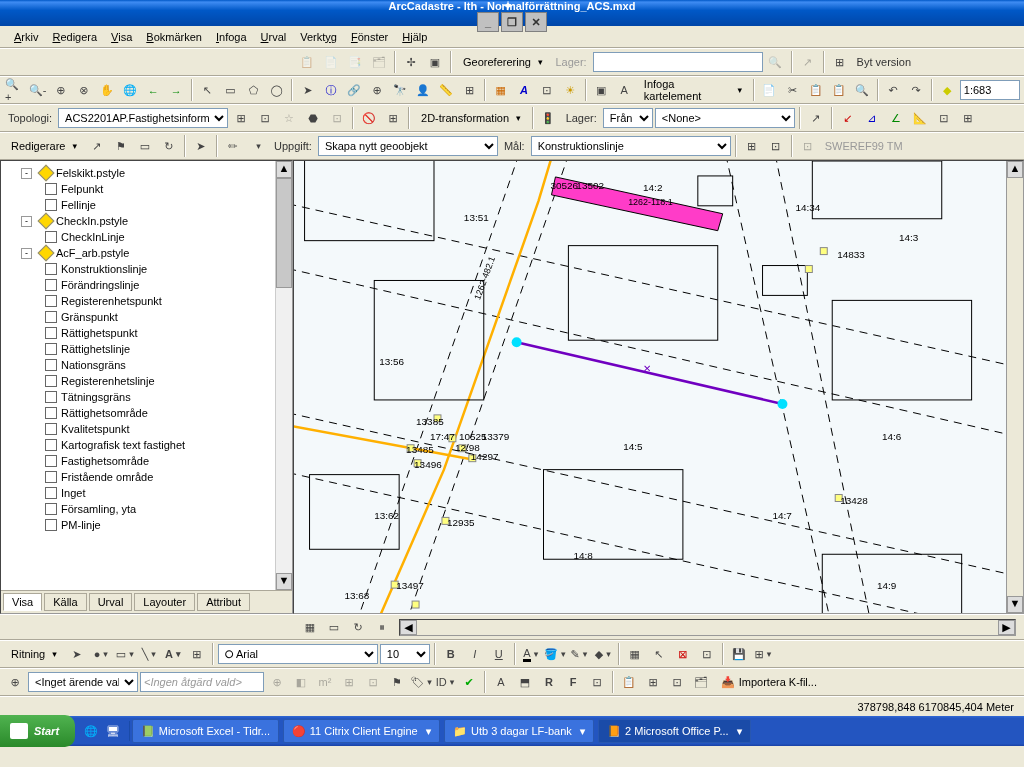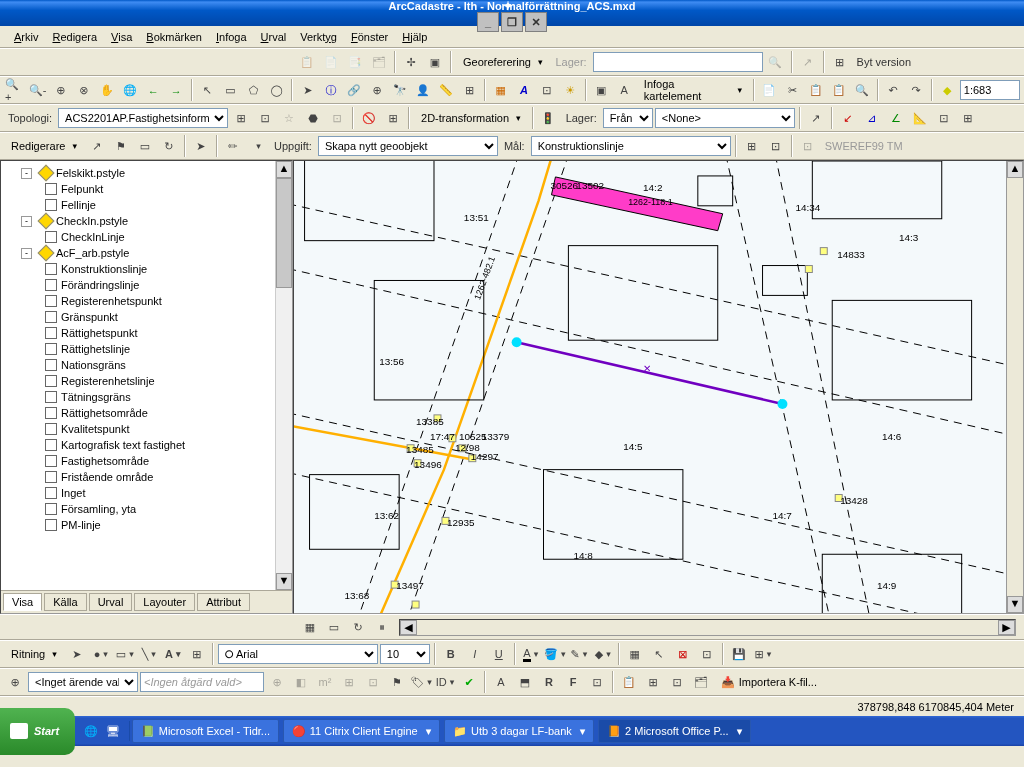--- a/index.html
+++ b/index.html
@@ -37,21 +37,21 @@
 .scrollbar-v { width: 17px; background: #ece9d8; border-left: 1px solid #ccc; display: flex; flex-direction: column; }
 .scroll-track { flex: 1; background: #f0f0f0; position: relative; }
 .scroll-thumb { background: #c8c8c8; border: 1px solid #999; position: absolute; left: 0; right: 0; }
 .toc-tabs { display: flex; padding: 2px; gap: 2px; background: #ece9d8; border-top: 1px solid #aca899; }
 .toc-tab { padding: 2px 8px; background: #ece9d8; border: 1px solid #aca899; cursor: pointer; }
 .toc-tab.active { background: #fff; border-bottom-color: #fff; }
 .map-panel { flex: 1; background: #fff; border: 1px inset #999; position: relative; overflow: hidden; }
 .map-svg { width: 100%; height: 100%; background: #f4f9fb; }
 .statusbar { height: 20px; background: #ece9d8; border-top: 1px solid #fff; display: flex; align-items: center; justify-content: flex-end; padding: 0 10px; }
 .taskbar { height: 30px; background: linear-gradient(to bottom, #3168d5, #2355c0 8%, #2355c0 92%, #1941a5); display: flex; align-items: center; color: #fff; }
-.start-btn { height: 47px; padding: 0 16px 0 10px; background: linear-gradient(to bottom, #50b350, #2a8a2a); border-radius: 0 10px 10px 0; display: flex; align-items: center; gap: 6px; font-weight: bold; font-style: italic; font-size: 14px; cursor: pointer; }
+.start-btn { height: 32px; padding: 0 16px 0 10px; background: linear-gradient(to bottom, #50b350, #2a8a2a); border-radius: 0 10px 10px 0; display: flex; align-items: center; gap: 6px; font-weight: bold; font-style: italic; font-size: 14px; cursor: pointer; }
 .start-flag { width: 18px; height: 16px; background: #fff; border-radius: 2px; position: relative; }
 .task-item { height: 24px; margin: 0 2px; padding: 0 8px; background: #3a72de; border: 1px solid #2857b0; border-radius: 2px; display: flex; align-items: center; gap: 4px; cursor: pointer; color: #fff; }
 .task-item.active { background: #1a4ba8; }
 .tray { height: 30px; background: linear-gradient(to bottom, #18c8f7, #0f9de0); padding: 0 8px; display: flex; align-items: center; gap: 4px; margin-left: auto; }
 .quick-launch { display: flex; gap: 2px; padding: 0 6px; border-right: 1px solid #1a4ba8; }
 .ql-icon { width: 20px; height: 20px; cursor: pointer; display: flex; align-items: center; justify-content: center; }
 .scale-input { width: 60px; }
 .toc-container { display: flex; flex: 1; overflow: hidden; }
 svg .building { fill: none; stroke: #000; stroke-width: 1; }
 svg .road { fill: none; stroke: #000; stroke-width: 1; stroke-dasharray: 8 6; }

